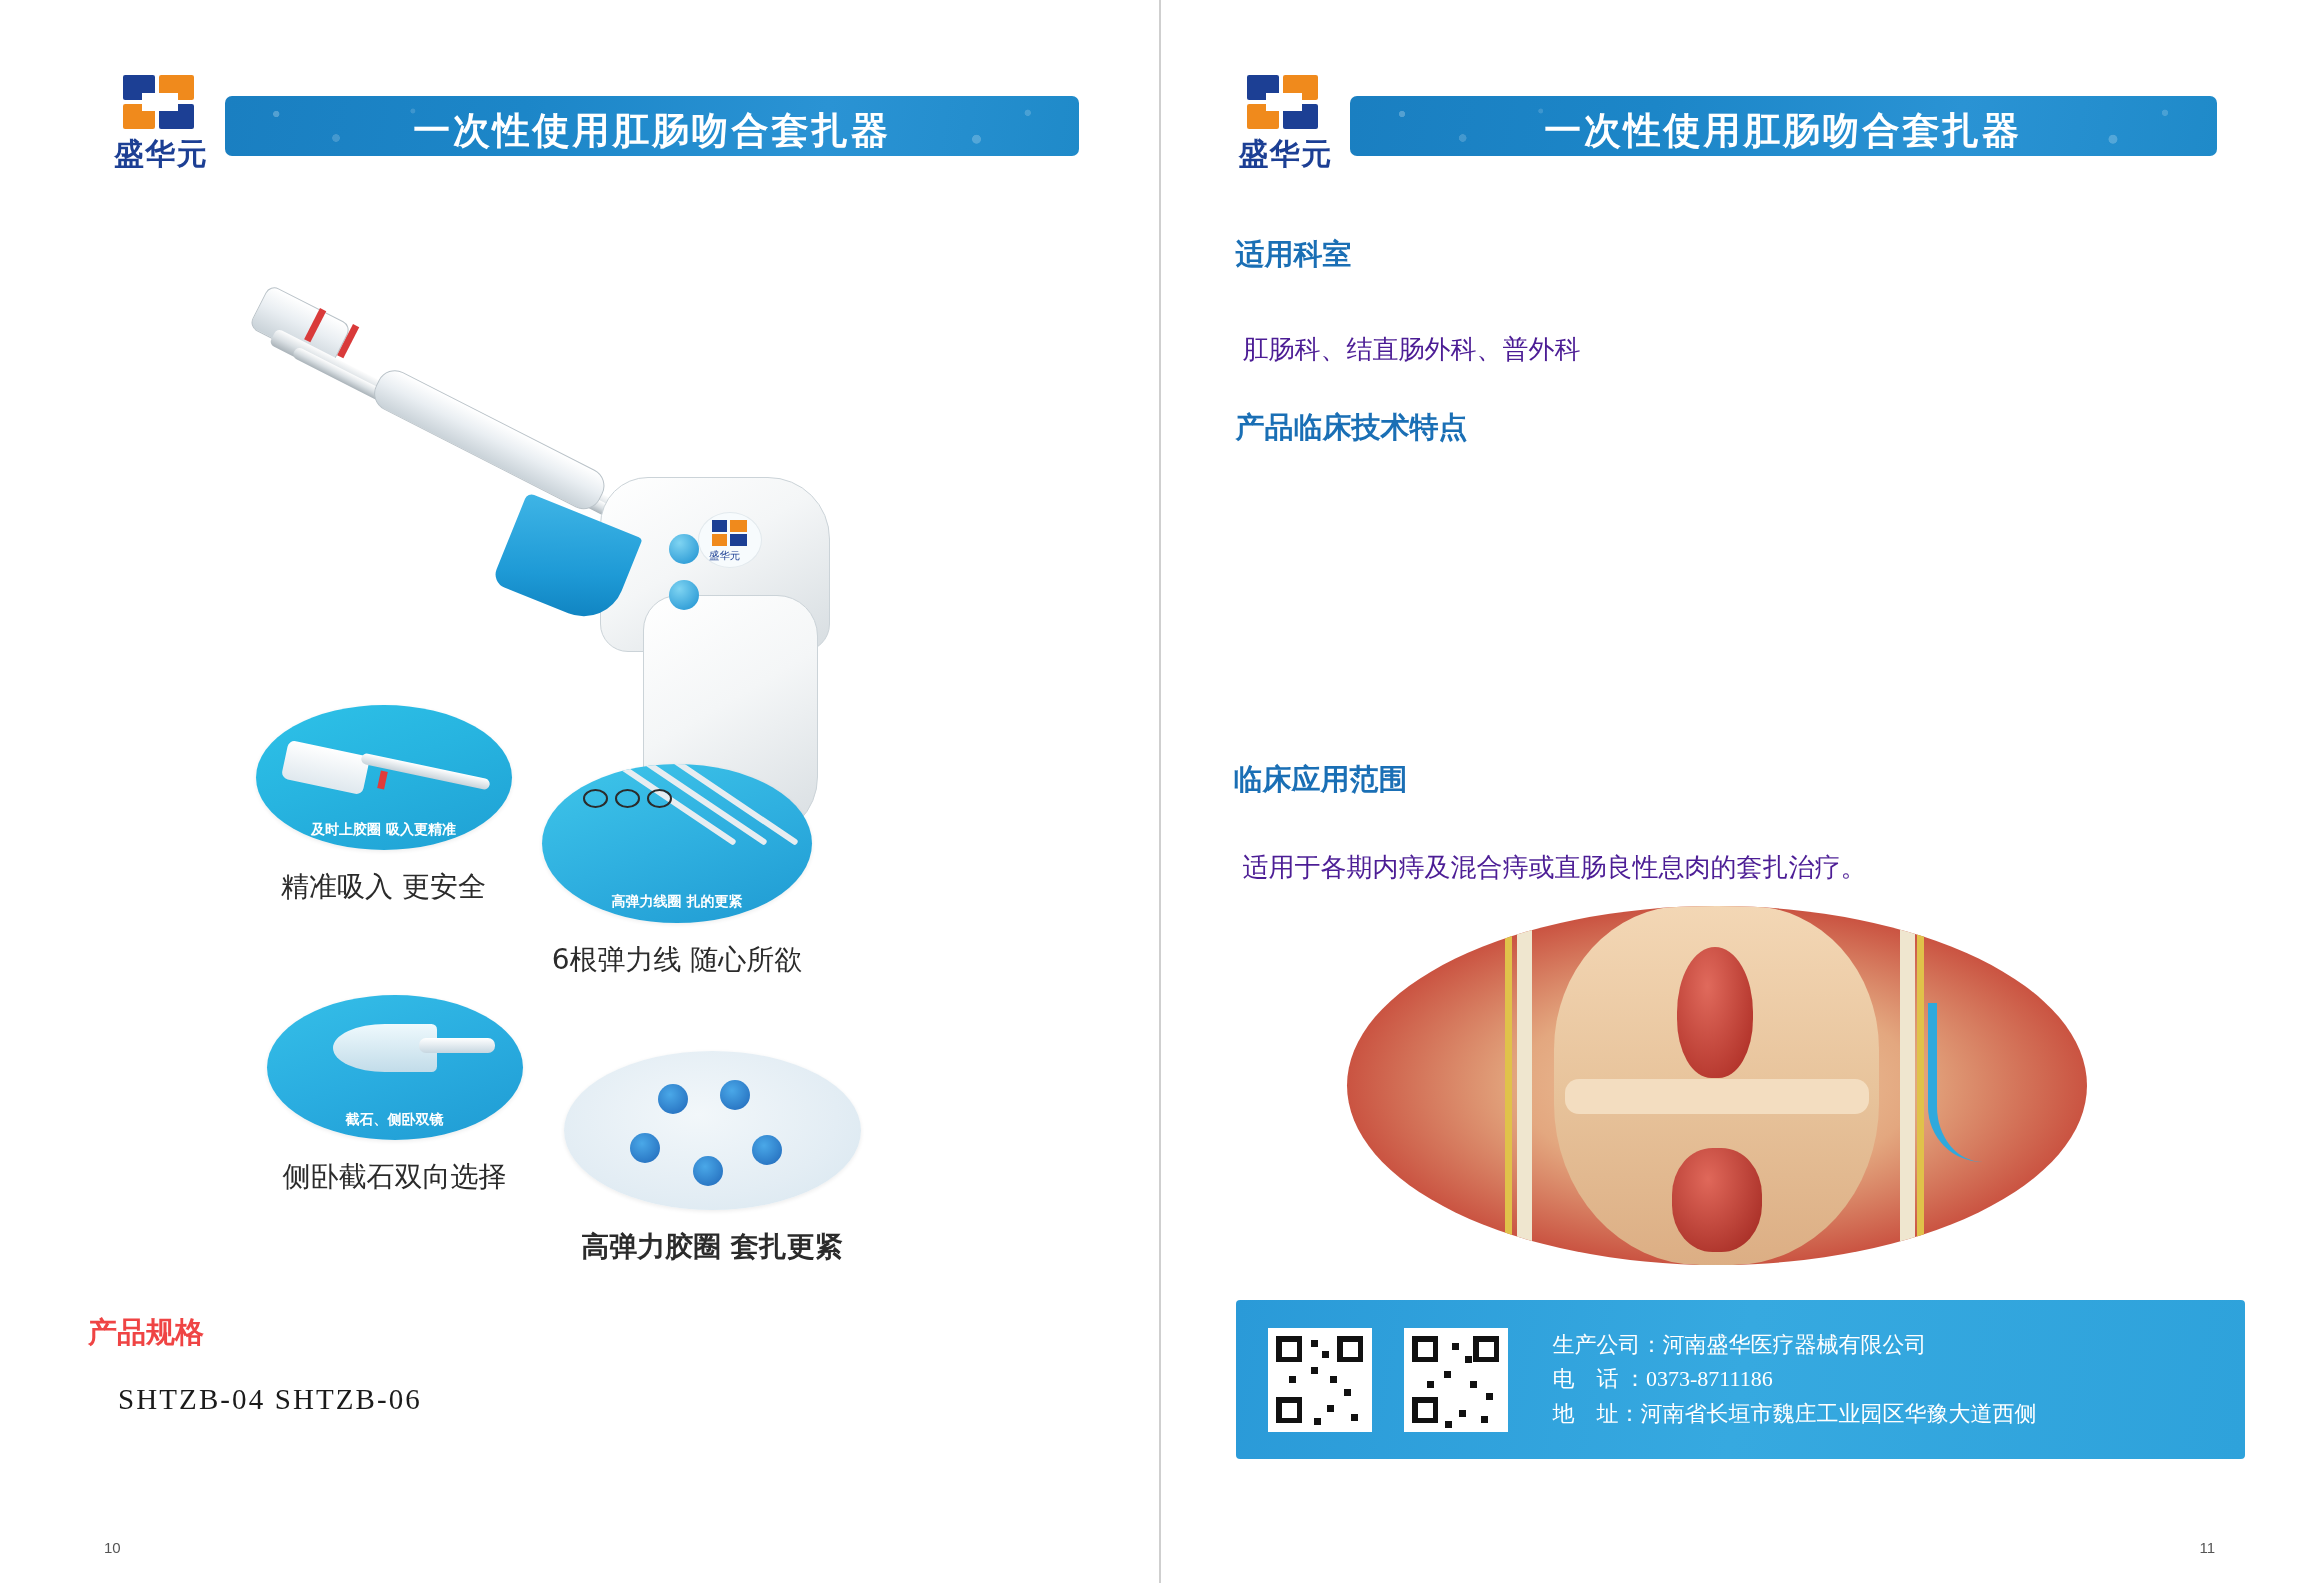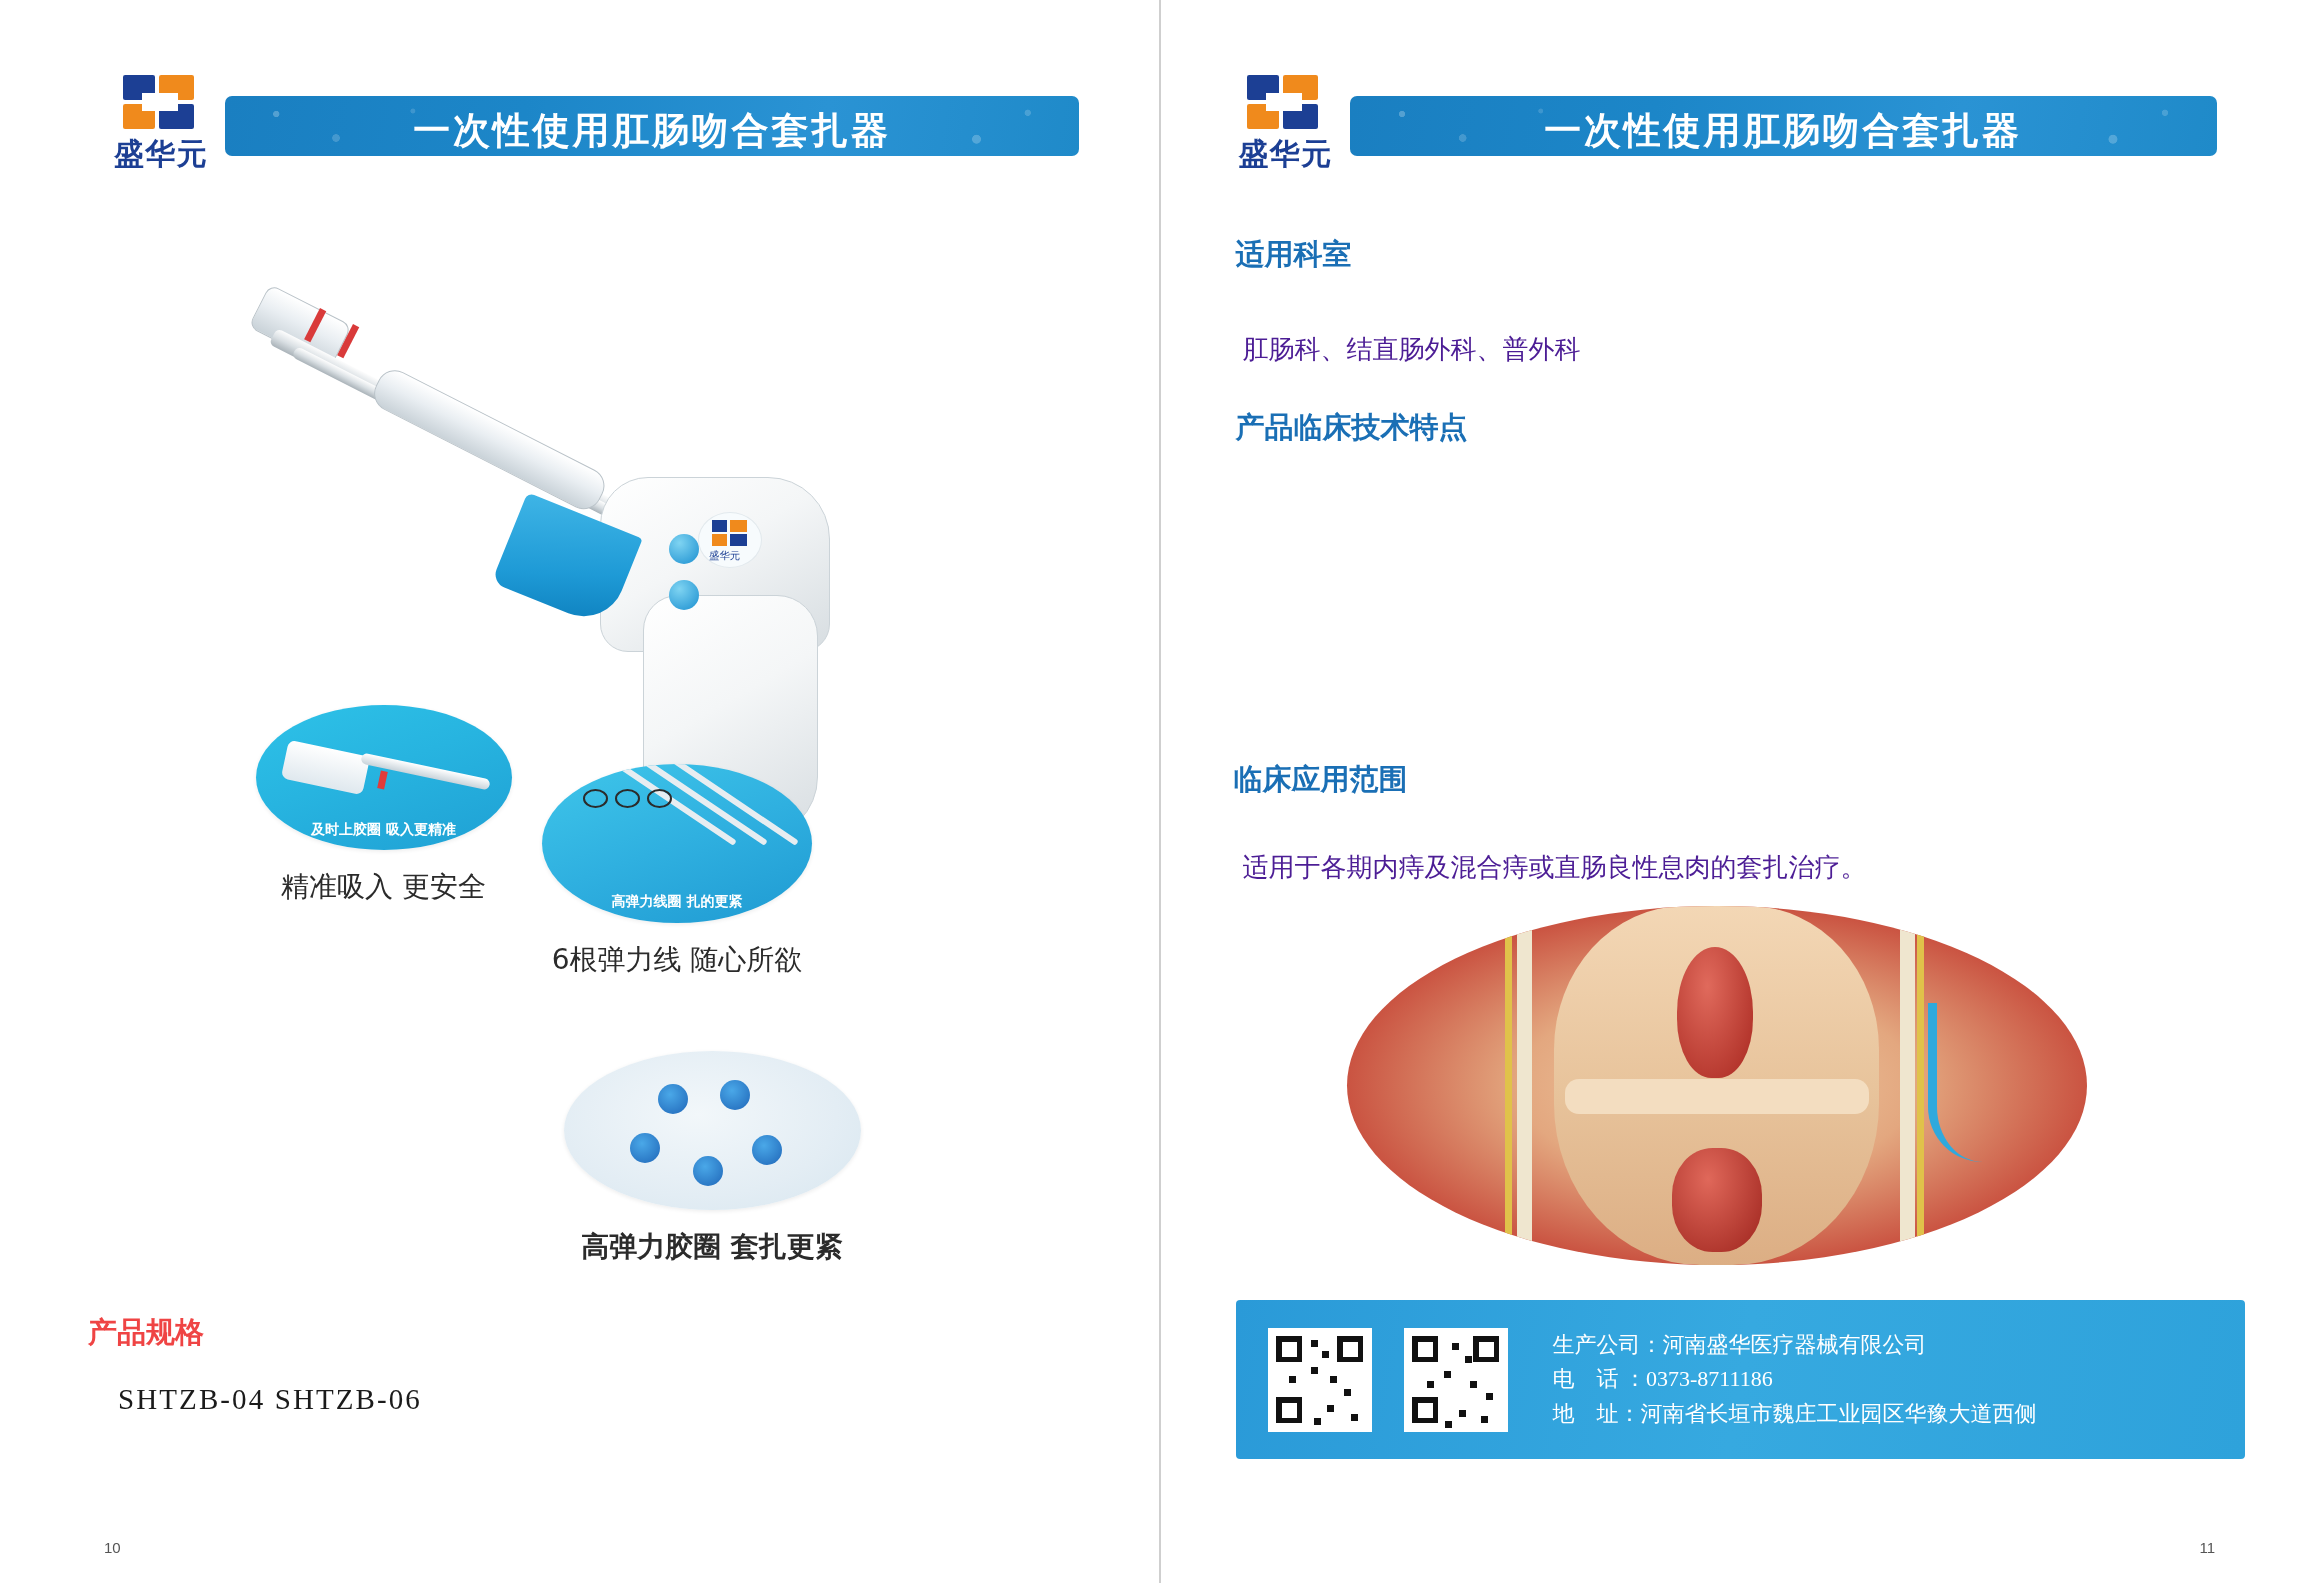--- a/index.html
+++ b/index.html
@@ -306,20 +306,28 @@
         <div style="position:absolute; left:66px; top:28px; width:173px; height:5.5px; background:#e7edf1; transform:rotate(34deg); border-radius:2.8px;"></div>
         <div style="position:absolute; left:97px; top:28px; width:173px; height:5.5px; background:#e7edf1; transform:rotate(34deg); border-radius:2.8px;"></div>
         <div style="position:absolute; left:41px; top:25px; width:21px; height:15px; border:2.8px solid #2b2b2b; border-radius:50%;"></div>
         <div style="position:absolute; left:73px; top:25px; width:21px; height:15px; border:2.8px solid #2b2b2b; border-radius:50%;"></div>
         <div style="position:absolute; left:105px; top:25px; width:21px; height:15px; border:2.8px solid #2b2b2b; border-radius:50%;"></div>
         <div class="cap" style="bottom:12.4px;">高弹力线圈 扎的更紧</div>
       </div>
       <div class="callout-label" style="margin-top:18px;">6根弹力线  随心所欲</div>
     </div>
 
+    <div class="callout" style="left:256px; top:995px; width:277px;">
+      <div class="oval" style="width:256px; height:145px; margin:0 auto; background:linear-gradient(160deg,#35bfe8 0%, #2aade0 50%, #1f9bd3 100%);">
+        <div style="position:absolute; left:66px; top:29px; width:104px; height:48px; background:linear-gradient(180deg,#ffffff,#cfe0ea); border-radius:50% 5.5px 5.5px 50%; opacity:0.92;"></div>
+        <div style="position:absolute; left:152px; top:43px; width:76px; height:15px; background:linear-gradient(180deg,#ffffff,#c6d6e0); border-radius:7px;"></div>
+        <div class="cap" style="bottom:11px;">截石、侧卧双镜</div>
+      </div>
+      <div class="callout-label" style="margin-top:18px;">侧卧截石双向选择</div>
+    </div>
 
     <div class="callout" style="left:546px; top:1051px; width:332px;">
       <div class="oval" style="width:297px; height:159px; margin:0 auto; background:radial-gradient(ellipse at 45% 40%, #f2f7fa 0%, #e3edf4 60%, #d7e6ef 100%);">
         <div style="position:absolute; left:94px; top:33px; width:30px; height:30px; border-radius:50%; background:radial-gradient(circle at 40% 35%, #4aa8e8, #1f66b8);"></div>
         <div style="position:absolute; left:156px; top:29px; width:30px; height:30px; border-radius:50%; background:radial-gradient(circle at 40% 35%, #4aa8e8, #1f66b8);"></div>
         <div style="position:absolute; left:66px; top:82px; width:30px; height:30px; border-radius:50%; background:radial-gradient(circle at 40% 35%, #4aa8e8, #1f66b8);"></div>
         <div style="position:absolute; left:129px; top:105px; width:30px; height:30px; border-radius:50%; background:radial-gradient(circle at 40% 35%, #4aa8e8, #1f66b8);"></div>
         <div style="position:absolute; left:188px; top:84px; width:30px; height:30px; border-radius:50%; background:radial-gradient(circle at 40% 35%, #4aa8e8, #1f66b8);"></div>
         <div class="cap" style="bottom:11px;"></div>
       </div>

